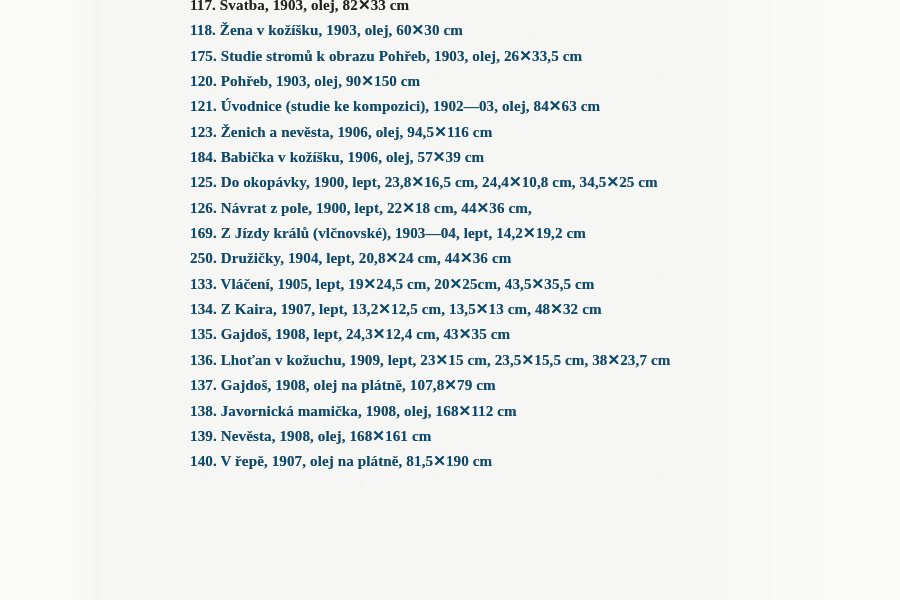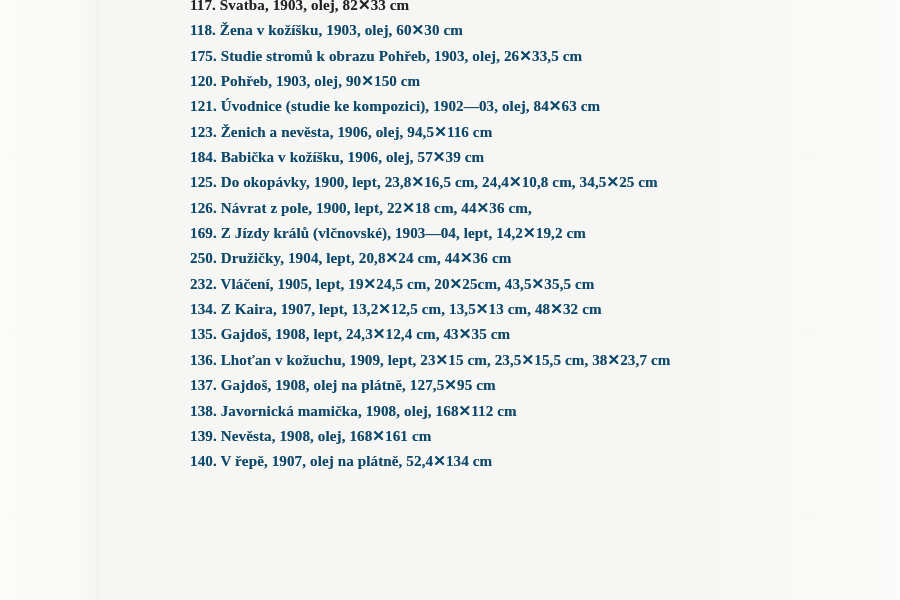--- a/index.html
+++ b/index.html
@@ -125,22 +125,22 @@
       <li class="entry"><span>118.</span> <span>Žena v kožíšku, 1903, olej, 60✕30 cm</span></li>
       <li class="entry"><span>175.</span> <span>Studie stromů k obrazu Pohřeb, 1903, olej, 26✕33,5 cm</span></li>
       <li class="entry"><span>120.</span> <span>Pohřeb, 1903, olej, 90✕150 cm</span></li>
       <li class="entry"><span>121.</span> <span>Úvodnice (studie ke kompozici), 1902—03, olej, 84✕63 cm</span></li>
       <li class="entry"><span>123.</span> <span>Ženich a nevěsta, 1906, olej, 94,5✕116 cm</span></li>
       <li class="entry"><span>184.</span> <span>Babička v kožíšku, 1906, olej, 57✕39 cm</span></li>
       <li class="entry"><span>125.</span> <span>Do okopávky, 1900, lept, 23,8✕16,5 cm, 24,4✕10,8 cm, 34,5✕25 cm</span></li>
       <li class="entry"><span>126.</span> <span>Návrat z pole, 1900, lept, 22✕18 cm, 44✕36 cm,</span></li>
       <li class="entry"><span>169.</span> <span>Z Jízdy králů (vlčnovské), 1903—04, lept, 14,2✕19,2 cm</span></li>
       <li class="entry"><span>250.</span> <span>Družičky, 1904, lept, 20,8✕24 cm, 44✕36 cm</span></li>
-      <li class="entry"><span>232.</span> <span>Vláčení, 1905, lept, 19✕24,5 cm, 20✕25cm, 43,5✕35,5 cm</span></li>
+      <li class="entry"><span>133.</span> <span>Vláčení, 1905, lept, 19✕24,5 cm, 20✕25cm, 43,5✕35,5 cm</span></li>
       <li class="entry"><span>134.</span> <span>Z Kaira, 1907, lept, 13,2✕12,5 cm, 13,5✕13 cm, 48✕32 cm</span></li>
       <li class="entry"><span>135.</span> <span>Gajdoš, 1908, lept, 24,3✕12,4 cm, 43✕35 cm</span></li>
       <li class="entry"><span>136.</span> <span>Lhoťan v kožuchu, 1909, lept, 23✕15 cm, 23,5✕15,5 cm, 38✕23,7 cm</span></li>
-      <li class="entry"><span>137.</span> <span>Gajdoš, 1908, olej na plátně, 127,5✕95 cm</span></li>
+      <li class="entry"><span>137.</span> <span>Gajdoš, 1908, olej na plátně, 107,8✕79 cm</span></li>
       <li class="entry"><span>138.</span> <span>Javornická mamička, 1908, olej, 168✕112 cm</span></li>
       <li class="entry"><span>139.</span> <span>Nevěsta, 1908, olej, 168✕161 cm</span></li>
-      <li class="entry"><span>140.</span> <span>V řepě, 1907, olej na plátně, 52,4✕134 cm</span></li>
+      <li class="entry"><span>140.</span> <span>V řepě, 1907, olej na plátně, 81,5✕190 cm</span></li>
     </ul>
 </div>
 
 </body></html>

